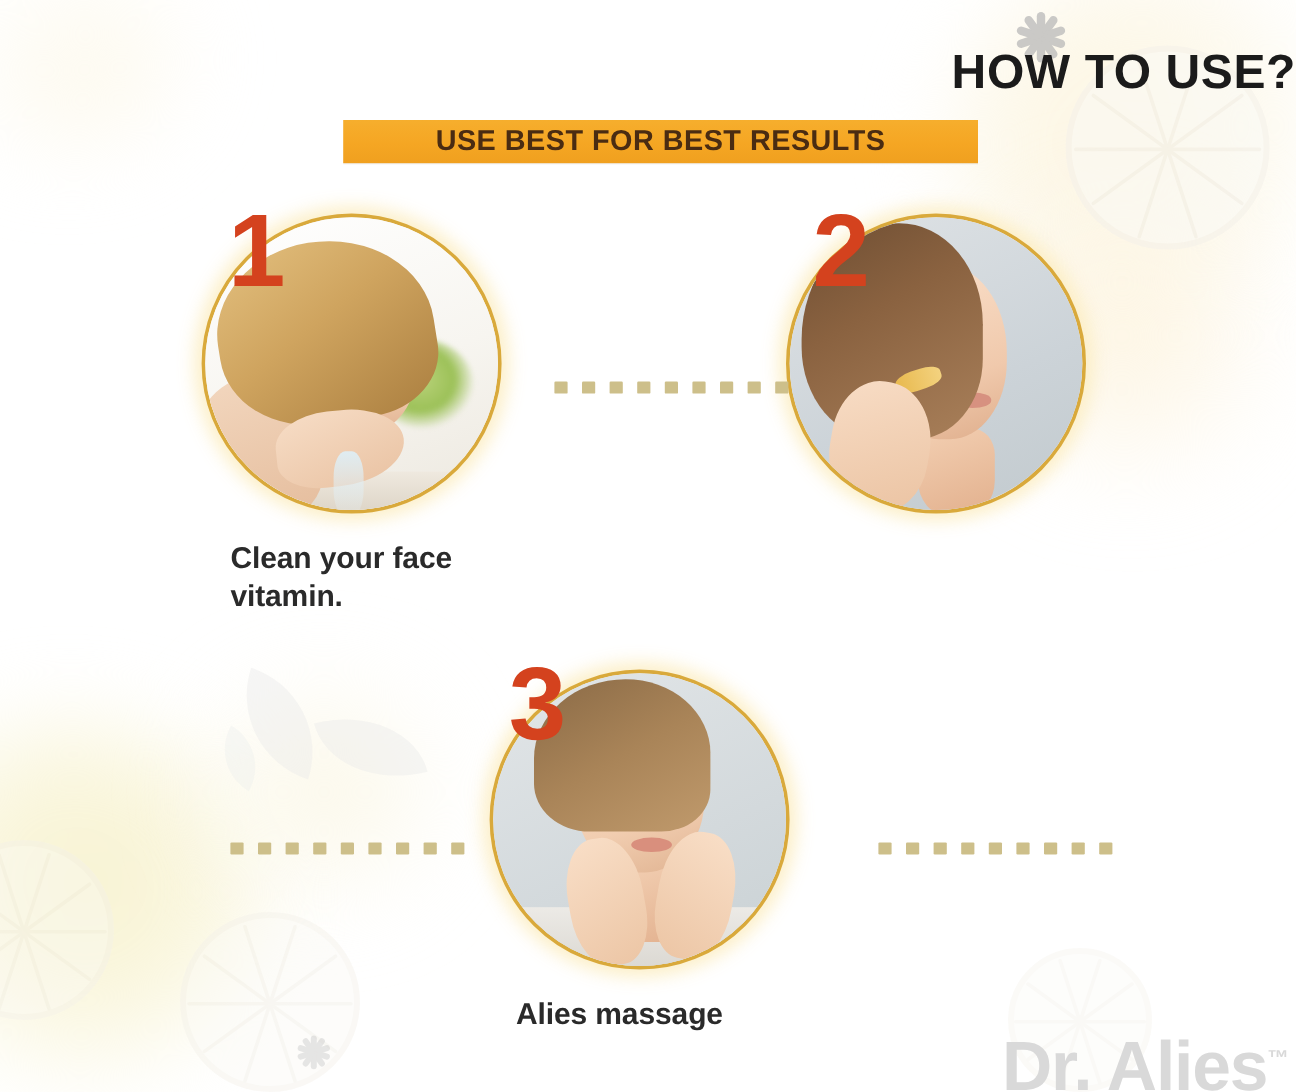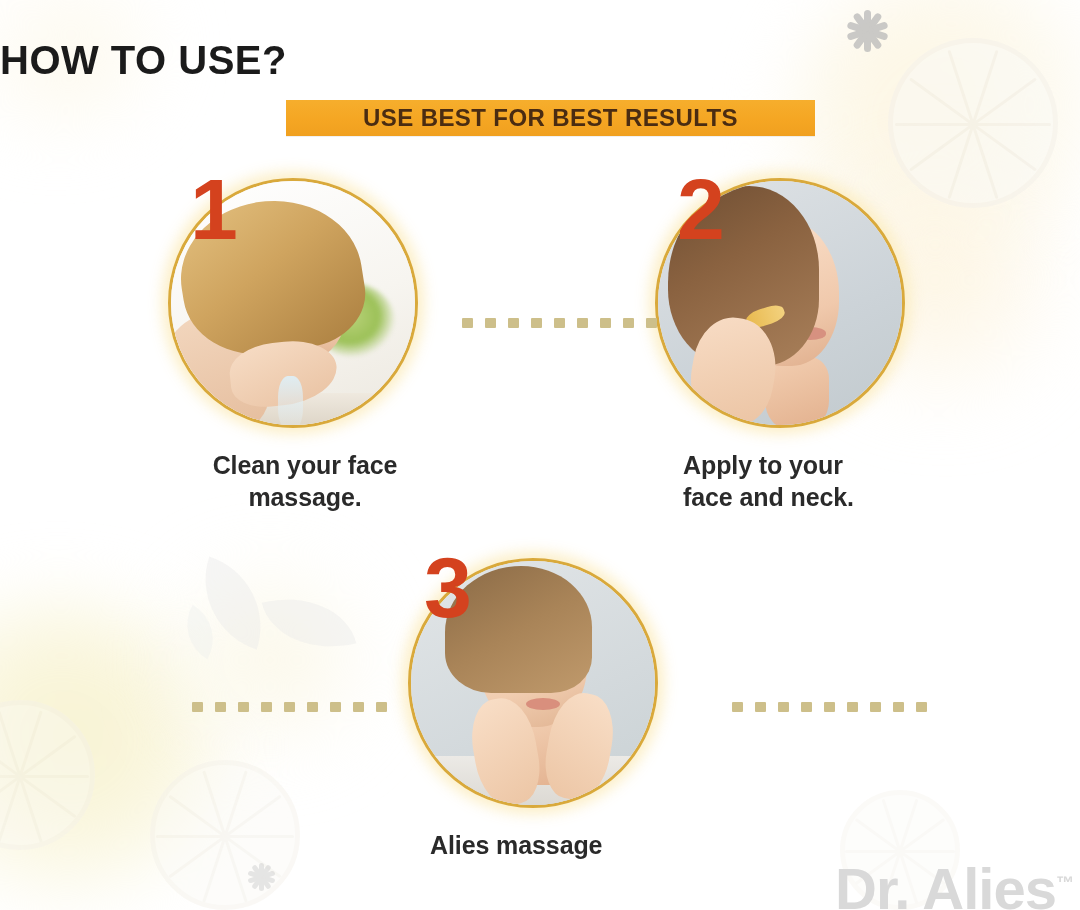--- a/index.html
+++ b/index.html
@@ -46,21 +46,21 @@
   
   .leaf{position:absolute;opacity:.42;}
   .leaf .blade{width:100%;height:100%;
     background:#e9eaea;
     border-radius:0 100% 0 100%;}
   .leaf.l1{width:74px;height:74px;left:196px;top:566px;transform:rotate(18deg);}
   .leaf.l2{width:82px;height:62px;left:268px;top:592px;transform:rotate(-14deg);}
   .leaf.l3{width:40px;height:40px;left:180px;top:612px;transform:rotate(30deg);opacity:.3;}
 
   
-  .header{position:absolute;top:0;left:0;right:0;text-align:left;}
+  .header{position:absolute;top:0;left:0;right:0;text-align:right;}
   .title{
     margin:40px 0 0;font-size:40px;font-weight:bold;letter-spacing:.5px;
     color:#1b1b1b;line-height:1;
   }
   .banner{
     position:absolute;left:286px;top:100px;width:529px;height:36px;
     background:linear-gradient(180deg,#f6ae2d 0%,#f5a623 55%,#f0a01f 100%);
     display:flex;align-items:center;justify-content:center;
     box-shadow:0 1px 0 rgba(0,0,0,.06);
   }
@@ -85,21 +85,21 @@
   }
 
   .caption{
     margin-top:22px;font-size:25px;font-weight:bold;color:#2a2a2a;
     line-height:1.26;letter-spacing:-.1px;
   }
 
   
   .step1{left:168px;top:178px;}
   .step1 .num{left:22px;top:-12px;}
-  .step1 .caption{margin-left:24px;text-align:center;}
+  .step1 .caption{margin-left:24px;}
 
   .step2{left:655px;top:178px;}
   .step2 .num{left:22px;top:-12px;}
   .step2 .caption{margin-left:28px;}
 
   .step3{left:408px;top:558px;}
   .step3 .num{left:16px;top:-14px;}
   .step3 .caption{margin-left:22px;}
 
   
@@ -310,44 +310,40 @@
         <div class="shoulder"></div>
           <div class="face"></div>
           <div class="hair"></div>
         <div class="hands"></div>
           <div class="water"></div>
       </div>
     </div>
   </div>
   <div class="caption">
     <div>Clean your face</div>
-    <div>massage.</div>
+    <div>vitamin.</div>
   </div>
 </div>
 
 <div class="step step2">
   <div class="circle-wrap">
     <span class="num">2</span>
     <div class="circle">
       <div class="photo p2">
         <div class="bgwall"></div>
           <div class="neck"></div>
           <div class="face"></div>
         <div class="brow"></div>
           <div class="eye"></div>
           <div class="lips"></div>
         <div class="hair"></div>
           <div class="dropper"></div>
           <div class="hand"></div>
       </div>
     </div>
-  </div>
-  <div class="caption">
-    <div>Apply to your</div>
-    <div>face and neck.</div>
   </div>
 </div>
 
 <div class="step step3">
   <div class="circle-wrap">
     <span class="num">3</span>
     <div class="circle">
       <div class="photo p3">
         <div class="bgwall"></div>
           <div class="robe"></div>

